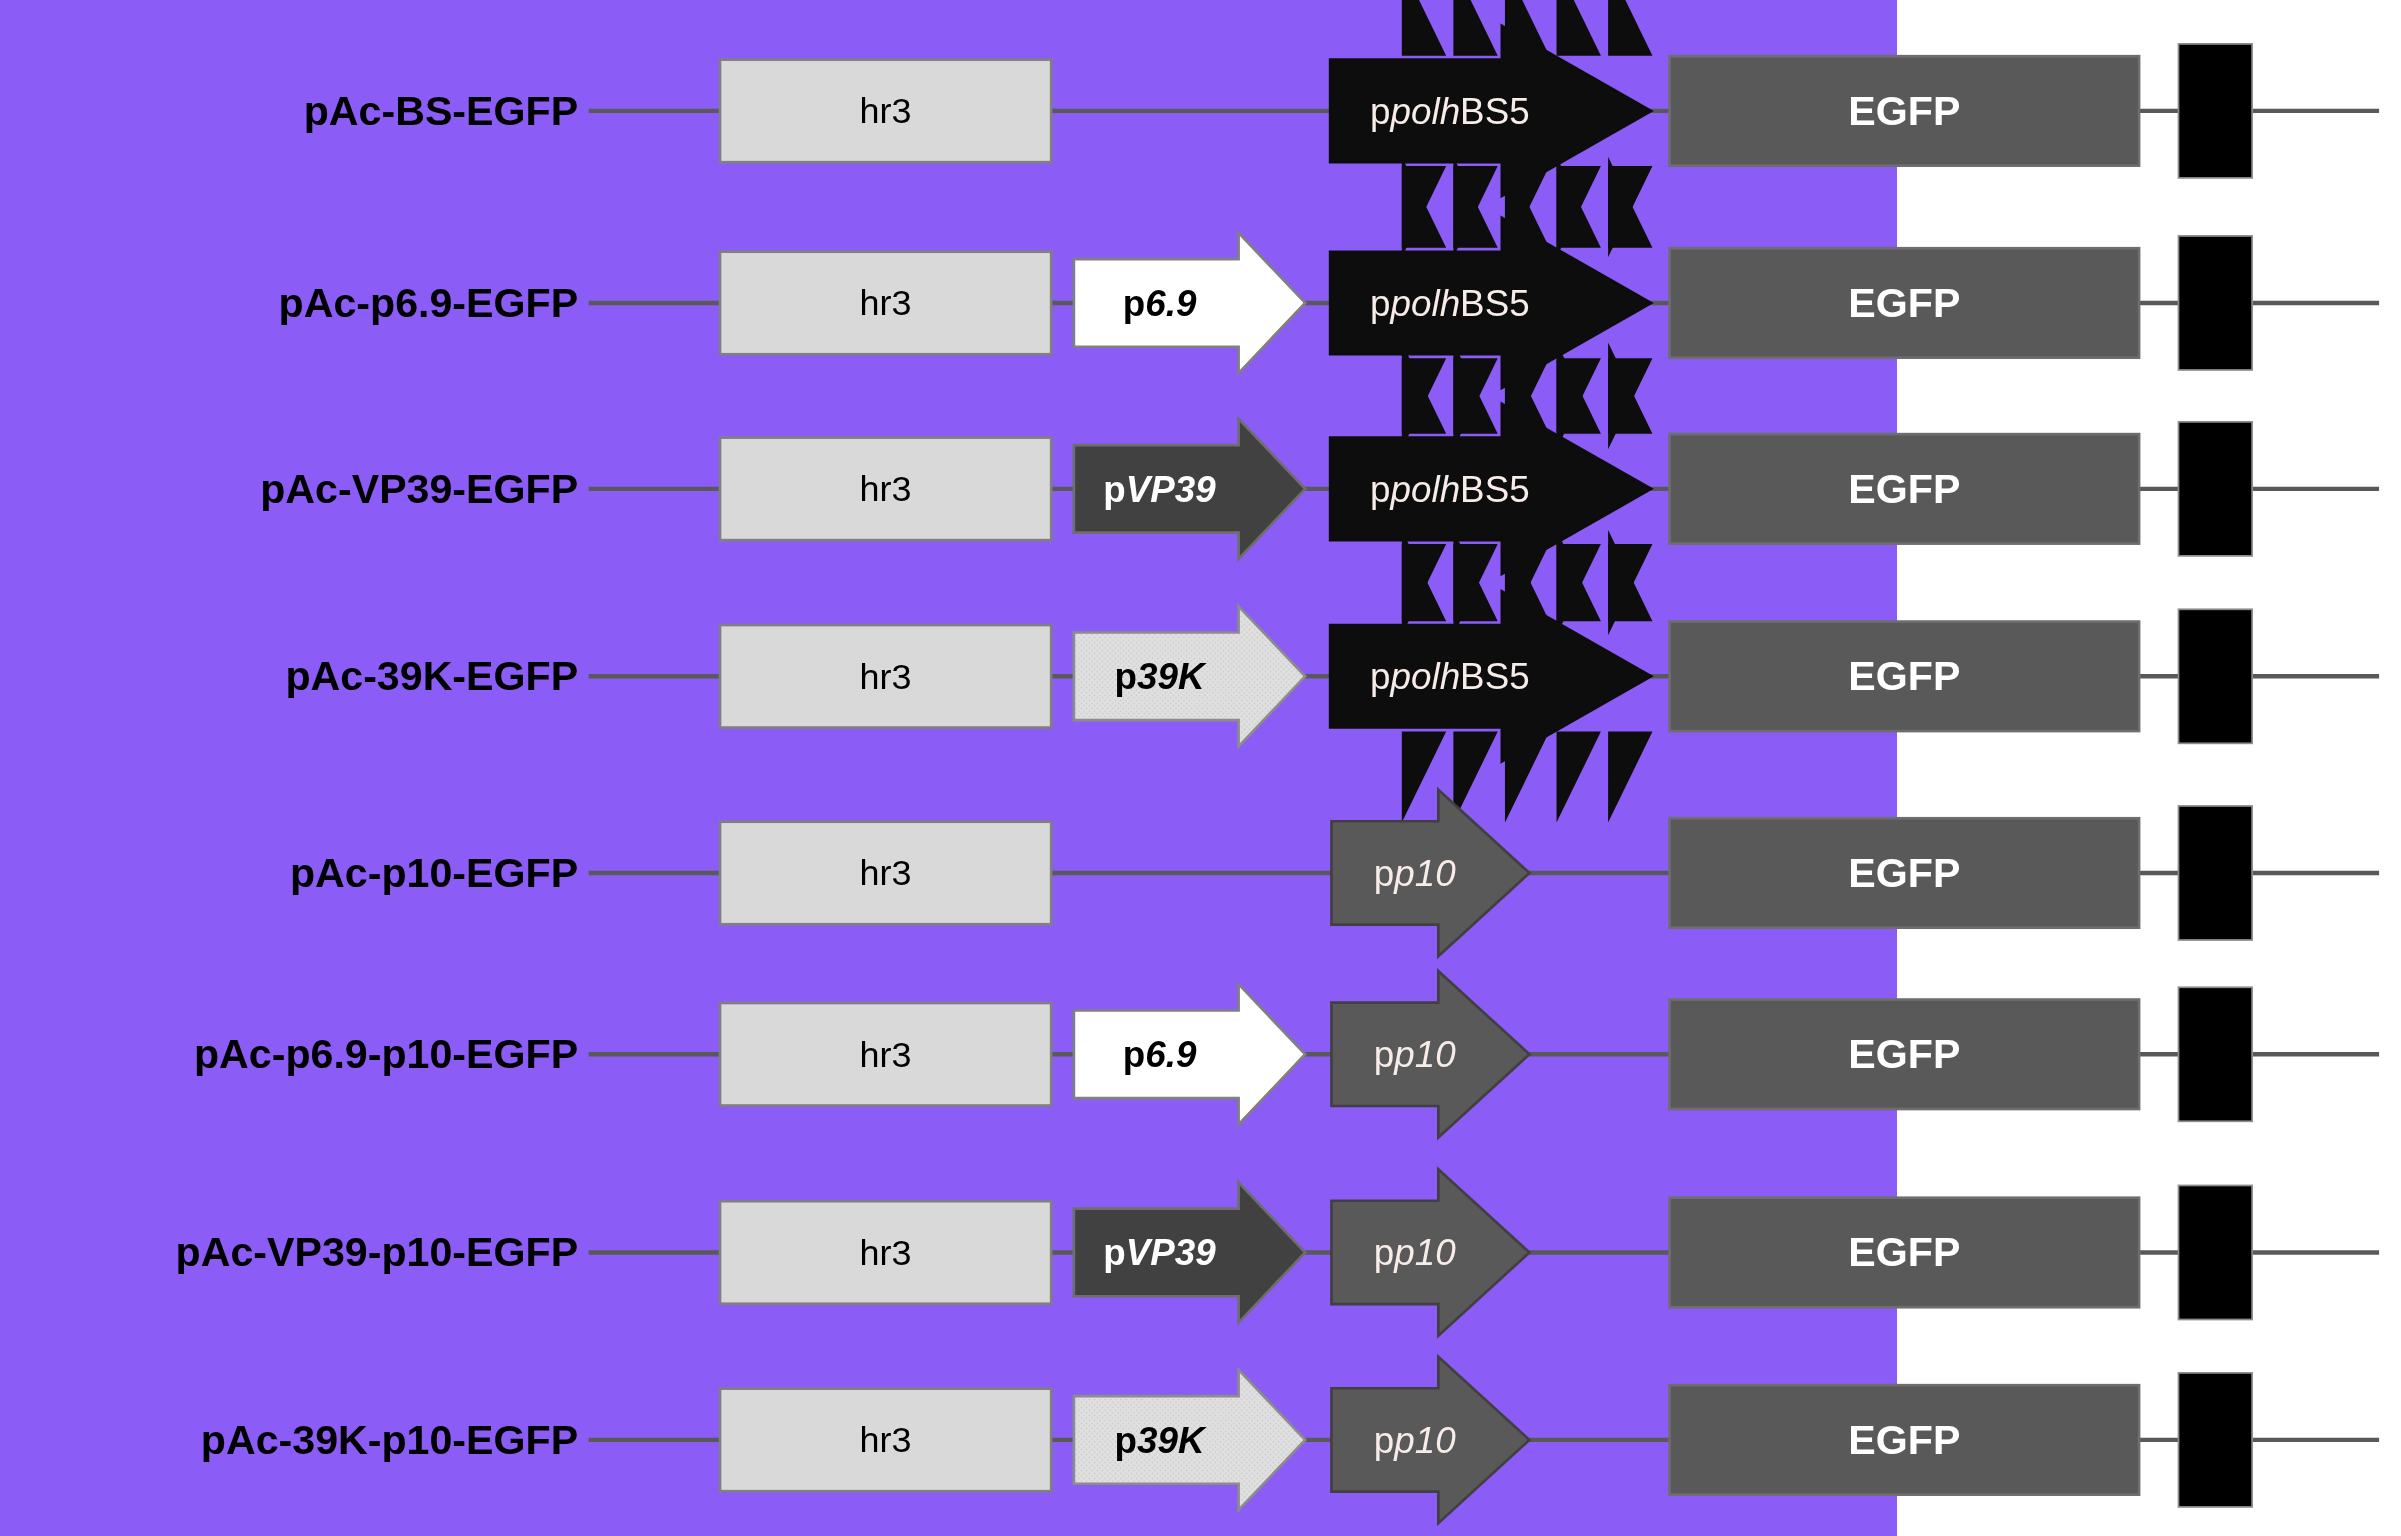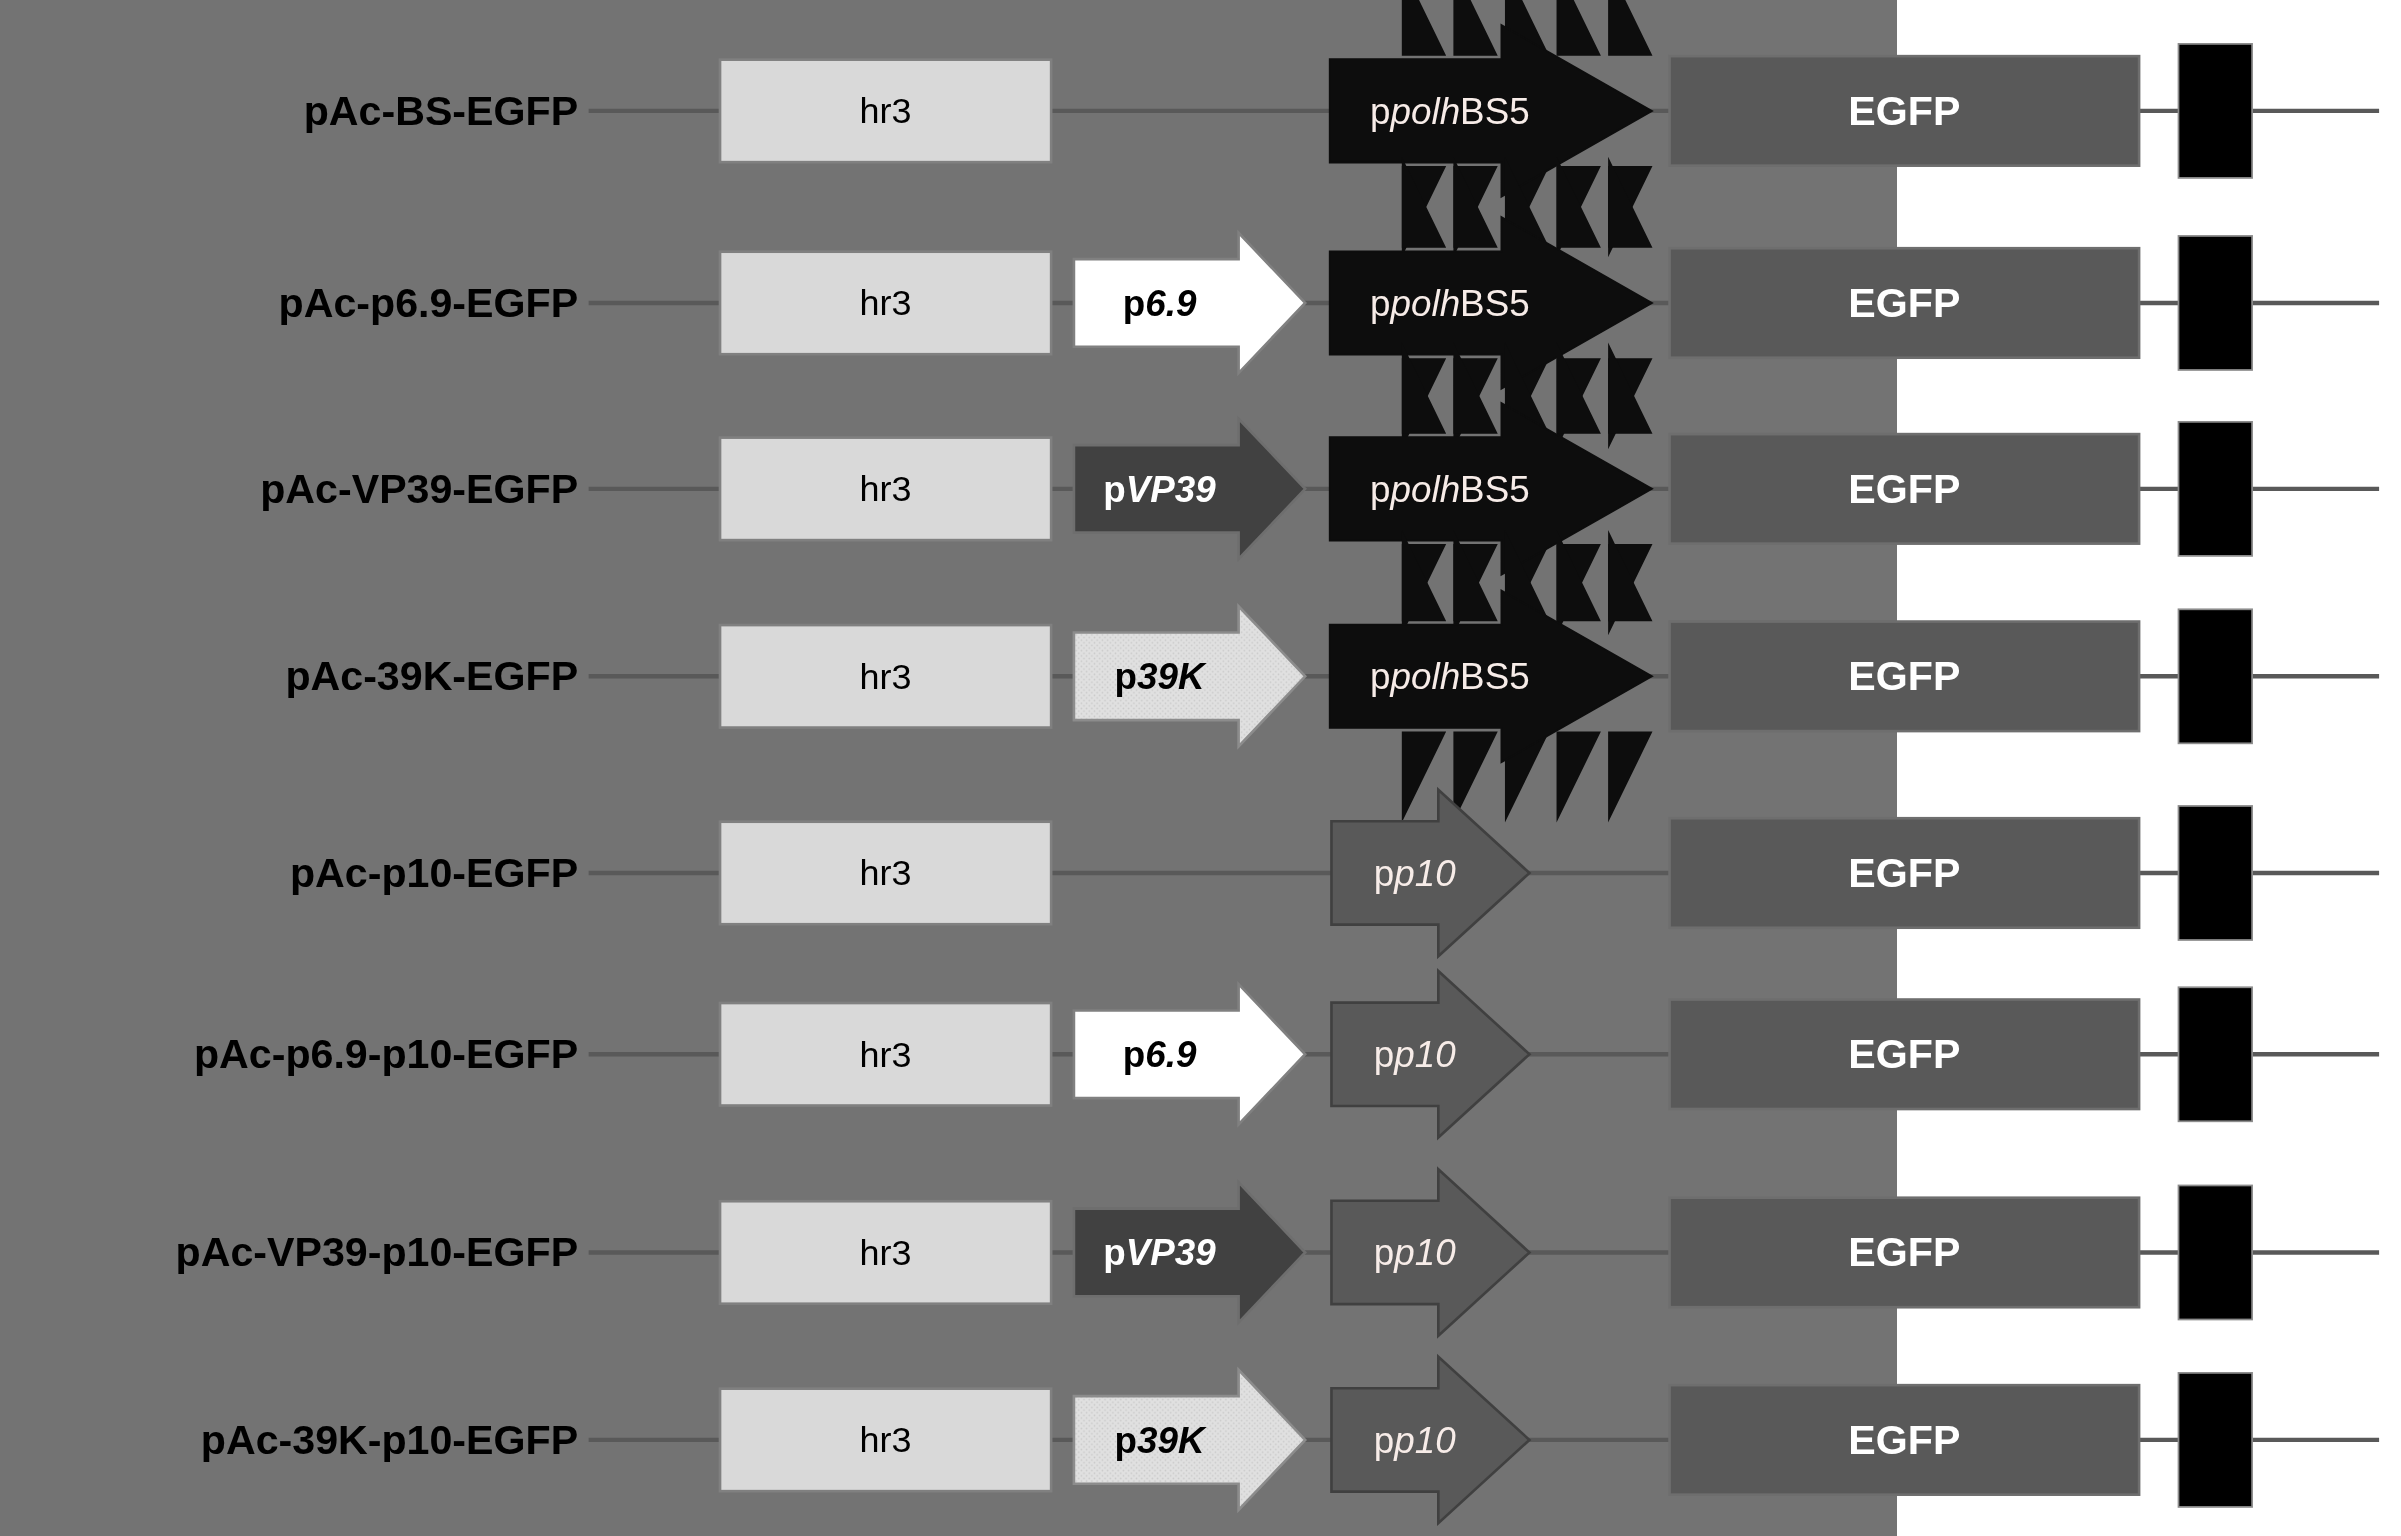--- a/index.html
+++ b/index.html
@@ -10,21 +10,21 @@
   body {
     width: 2401px;
     height: 1537px;
     overflow: hidden;
     font-family: "Liberation Sans", sans-serif;
   }
   #diagram-root {
     position: relative;
     width: 1897px;
     height: 1537px;
-    background: #737373;
+    background: #8b5cf6;
   }
   svg.construct-svg {
     display: block;
     width: 2401px;
     height: 1537px;
   }
   .row-label {
     font-family: "Liberation Sans", sans-serif;
     font-weight: bold;
     font-size: 47px;

